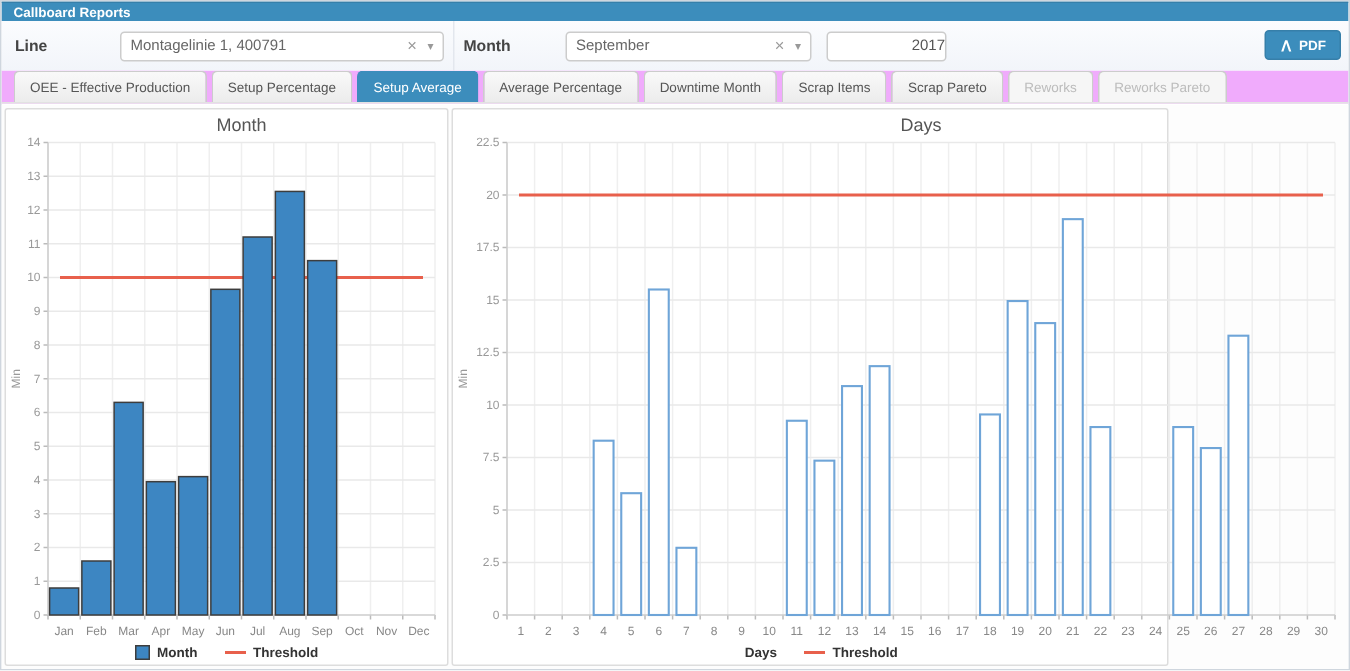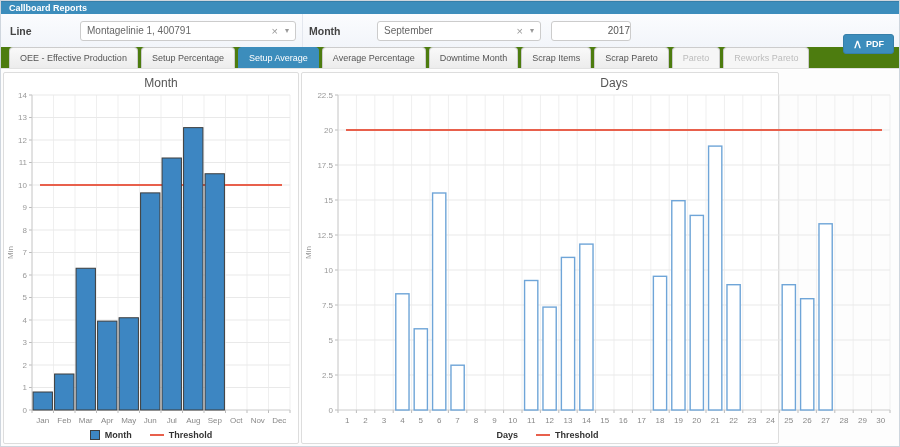--- a/index.html
+++ b/index.html
@@ -24,28 +24,28 @@
   .selectbox { height:20px; background:#fff; border:1px solid #ccc; border-radius:3px;
     display:flex; align-items:center; font-size:10px; color:#666; padding:0 6px; }
   .selectbox .sel-text { flex:1; overflow:hidden; white-space:nowrap; }
   .sel-clear { color:#999; font-size:11px; margin-right:7px; cursor:pointer; }
   .sel-caret { color:#999; font-size:8px; }
   .sel-line { width:216px; }
   .sel-month { width:164px; }
   .year-input { width:80px; height:20px; margin-left:10px; border:1px solid #ccc;
     border-radius:3px; text-align:right; font-size:10px; color:#555;
     font-family:"Liberation Sans","DejaVu Sans",sans-serif; }
-  .pdf-btn { position:absolute; right:5px; top:20px; height:20px; padding:0 9px;
+  .pdf-btn { position:absolute; right:5px; top:6px; height:20px; padding:0 9px;
     background:#3c8dbc; border:1px solid #367fa9; border-radius:3px; color:#fff;
     font-size:9px; font-weight:bold; display:flex; align-items:center; gap:4px;
     cursor:pointer; }
 
   
   .tabs { height:22px; padding-left:8px; display:flex; align-items:flex-end;
-    background:#4d7c0f; border-bottom:1px solid #e2e2e2; }
+    background:#f0abfc; border-bottom:1px solid #e2e2e2; }
   .tab { font-size:9px; color:#555; background:linear-gradient(#f9f9f9,#ececec);
     border:1px solid #ccc; border-bottom:none; border-radius:4px 4px 0 0;
     padding:0 10px; line-height:20px; height:21px; margin-right:3px; cursor:pointer;
     white-space:nowrap; }
   .tab.active { background:#3c8dbc; border-color:#3c8dbc; color:#fff; }
   .tab.disabled { color:#bcbcbc; background:#f6f6f6; cursor:default; }
 
   
   .content { position:absolute; left:0; right:0; top:69px; bottom:0;
     background:#fdfdfd; padding:2px; display:flex; gap:2px; }
@@ -95,21 +95,21 @@
   </div>
 
   <div class="tabs" id="tabs">
       <div class="tab">OEE - Effective Production</div>
       <div class="tab">Setup Percentage</div>
       <div class="tab active">Setup Average</div>
       <div class="tab">Average Percentage</div>
       <div class="tab">Downtime Month</div>
       <div class="tab">Scrap Items</div>
       <div class="tab">Scrap Pareto</div>
-      <div class="tab disabled">Pareto</div>
+      <div class="tab disabled">Reworks</div>
       <div class="tab disabled">Reworks Pareto</div>
     </div>
 
   <div class="content">
     <div class="panel left">
       <svg id="chart0" width="294" height="373">
           <text x="157" y="14" text-anchor="middle" font-size="12" fill="#555">Month</text>
           <g>
             <line x1="28" y1="22" x2="28" y2="337" stroke="#efefef" stroke-width="1"></line>
             <line x1="28" y1="337" x2="28" y2="340" stroke="#bbb" stroke-width="1"></line>

